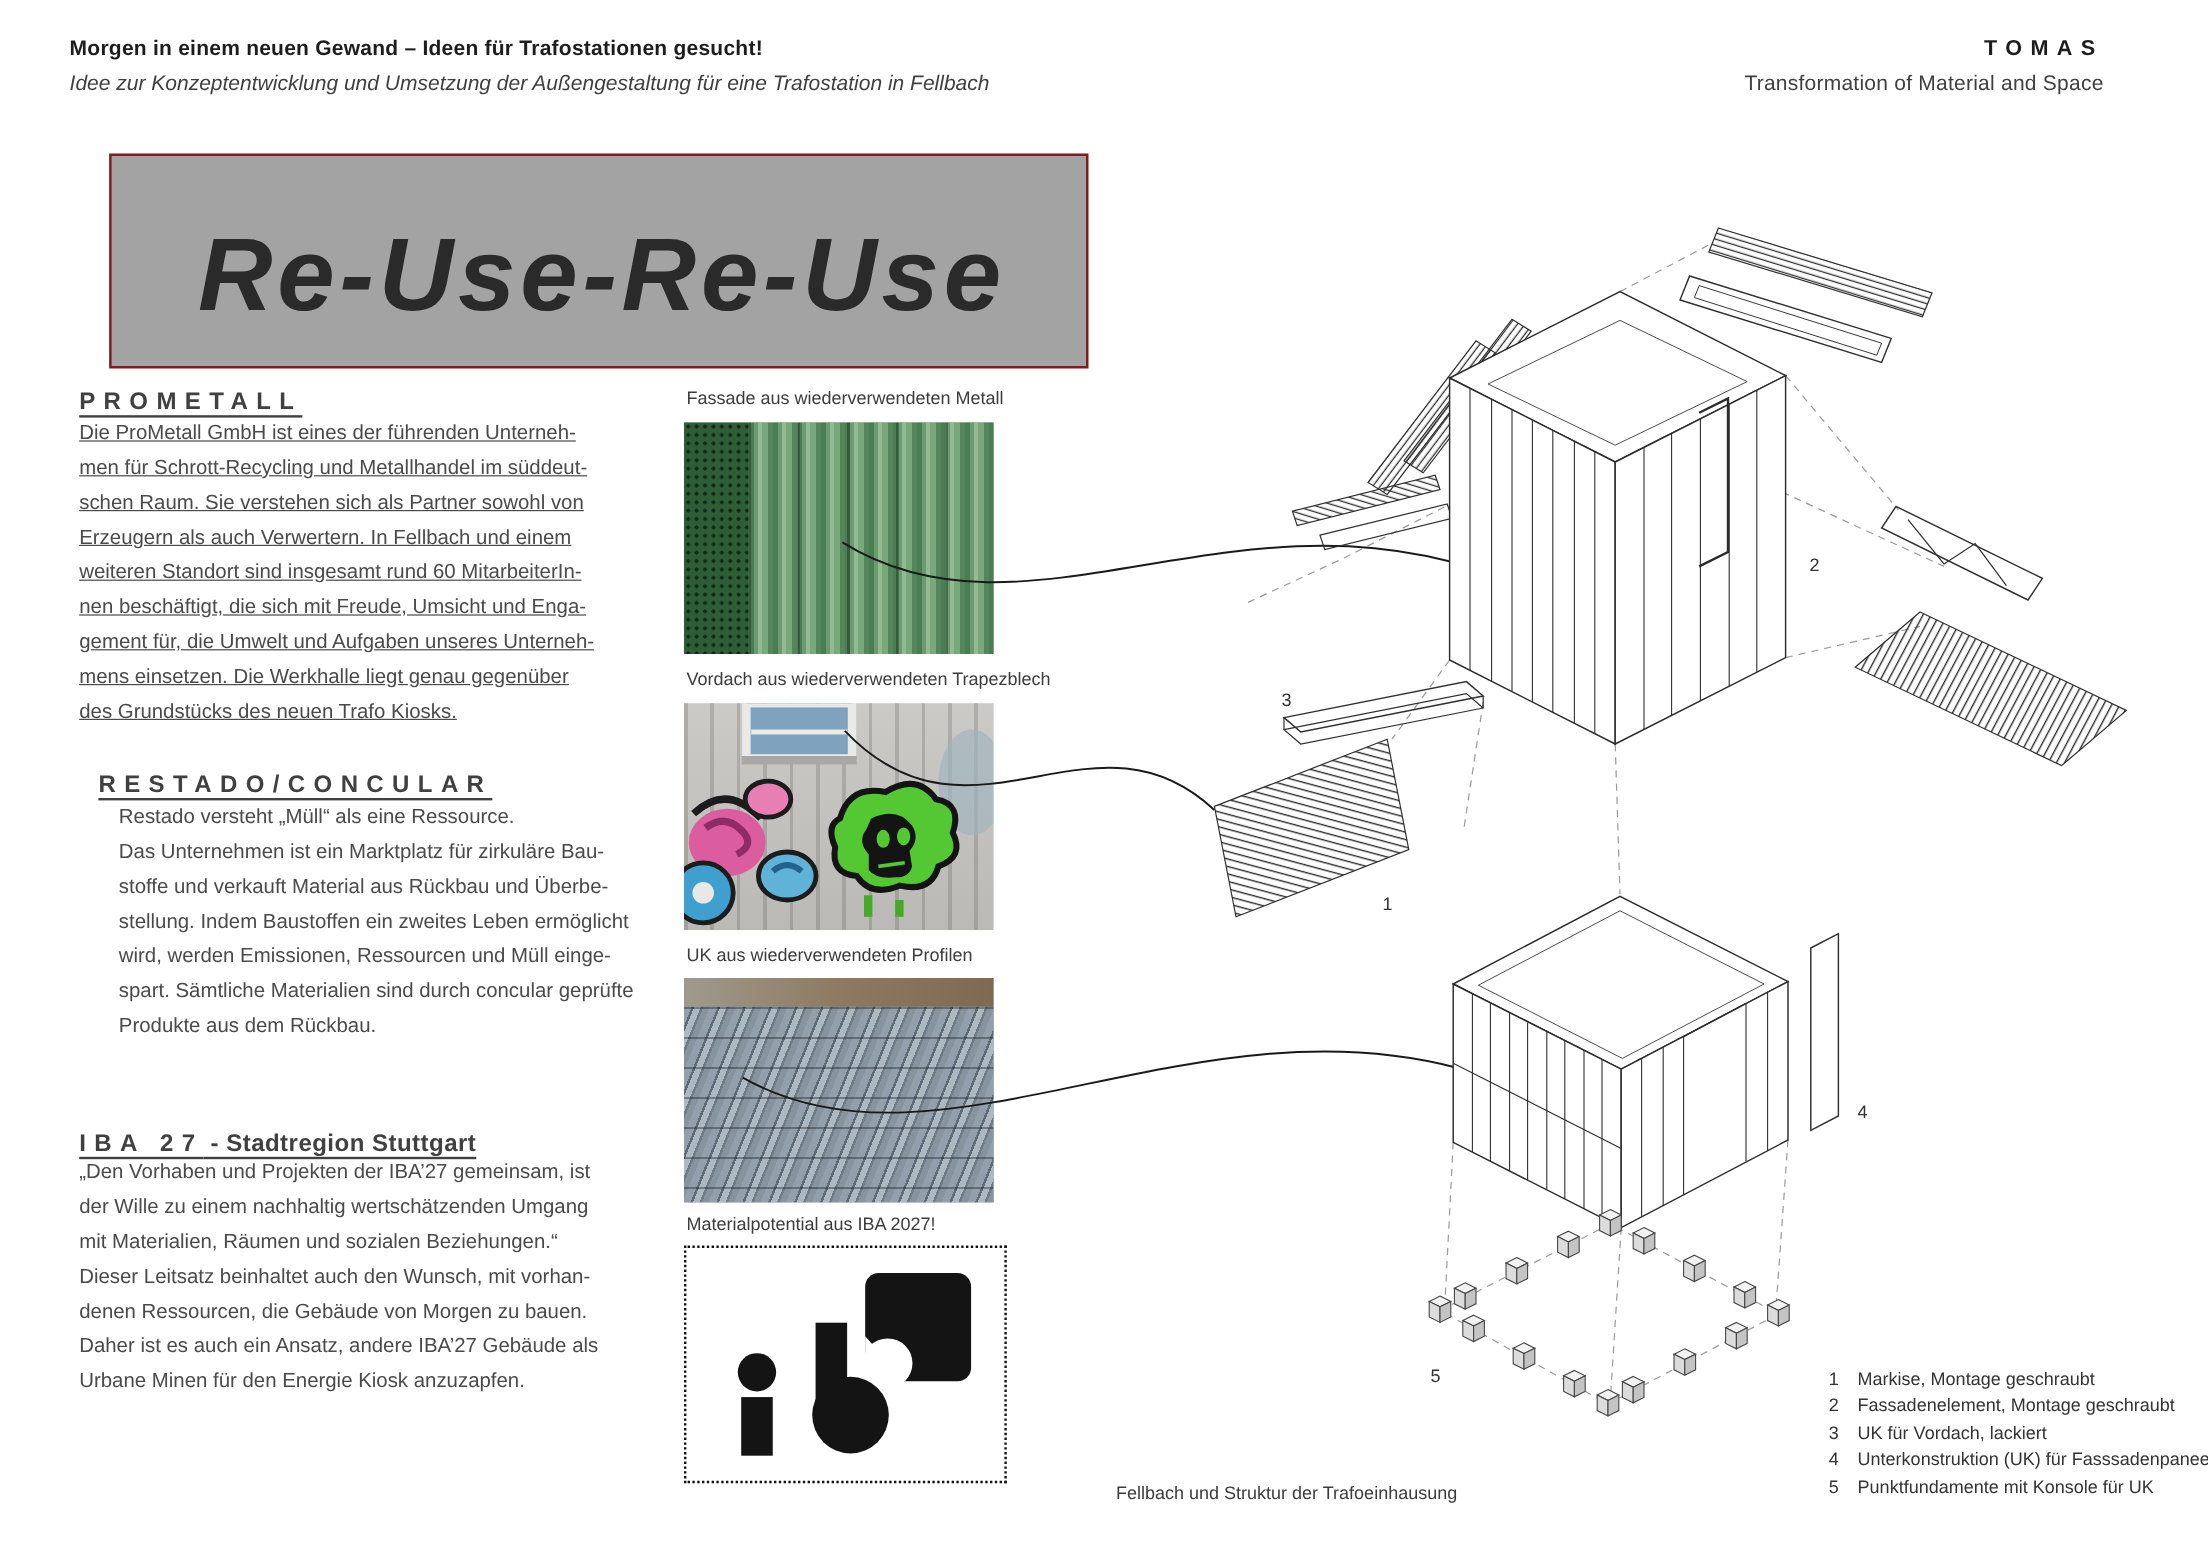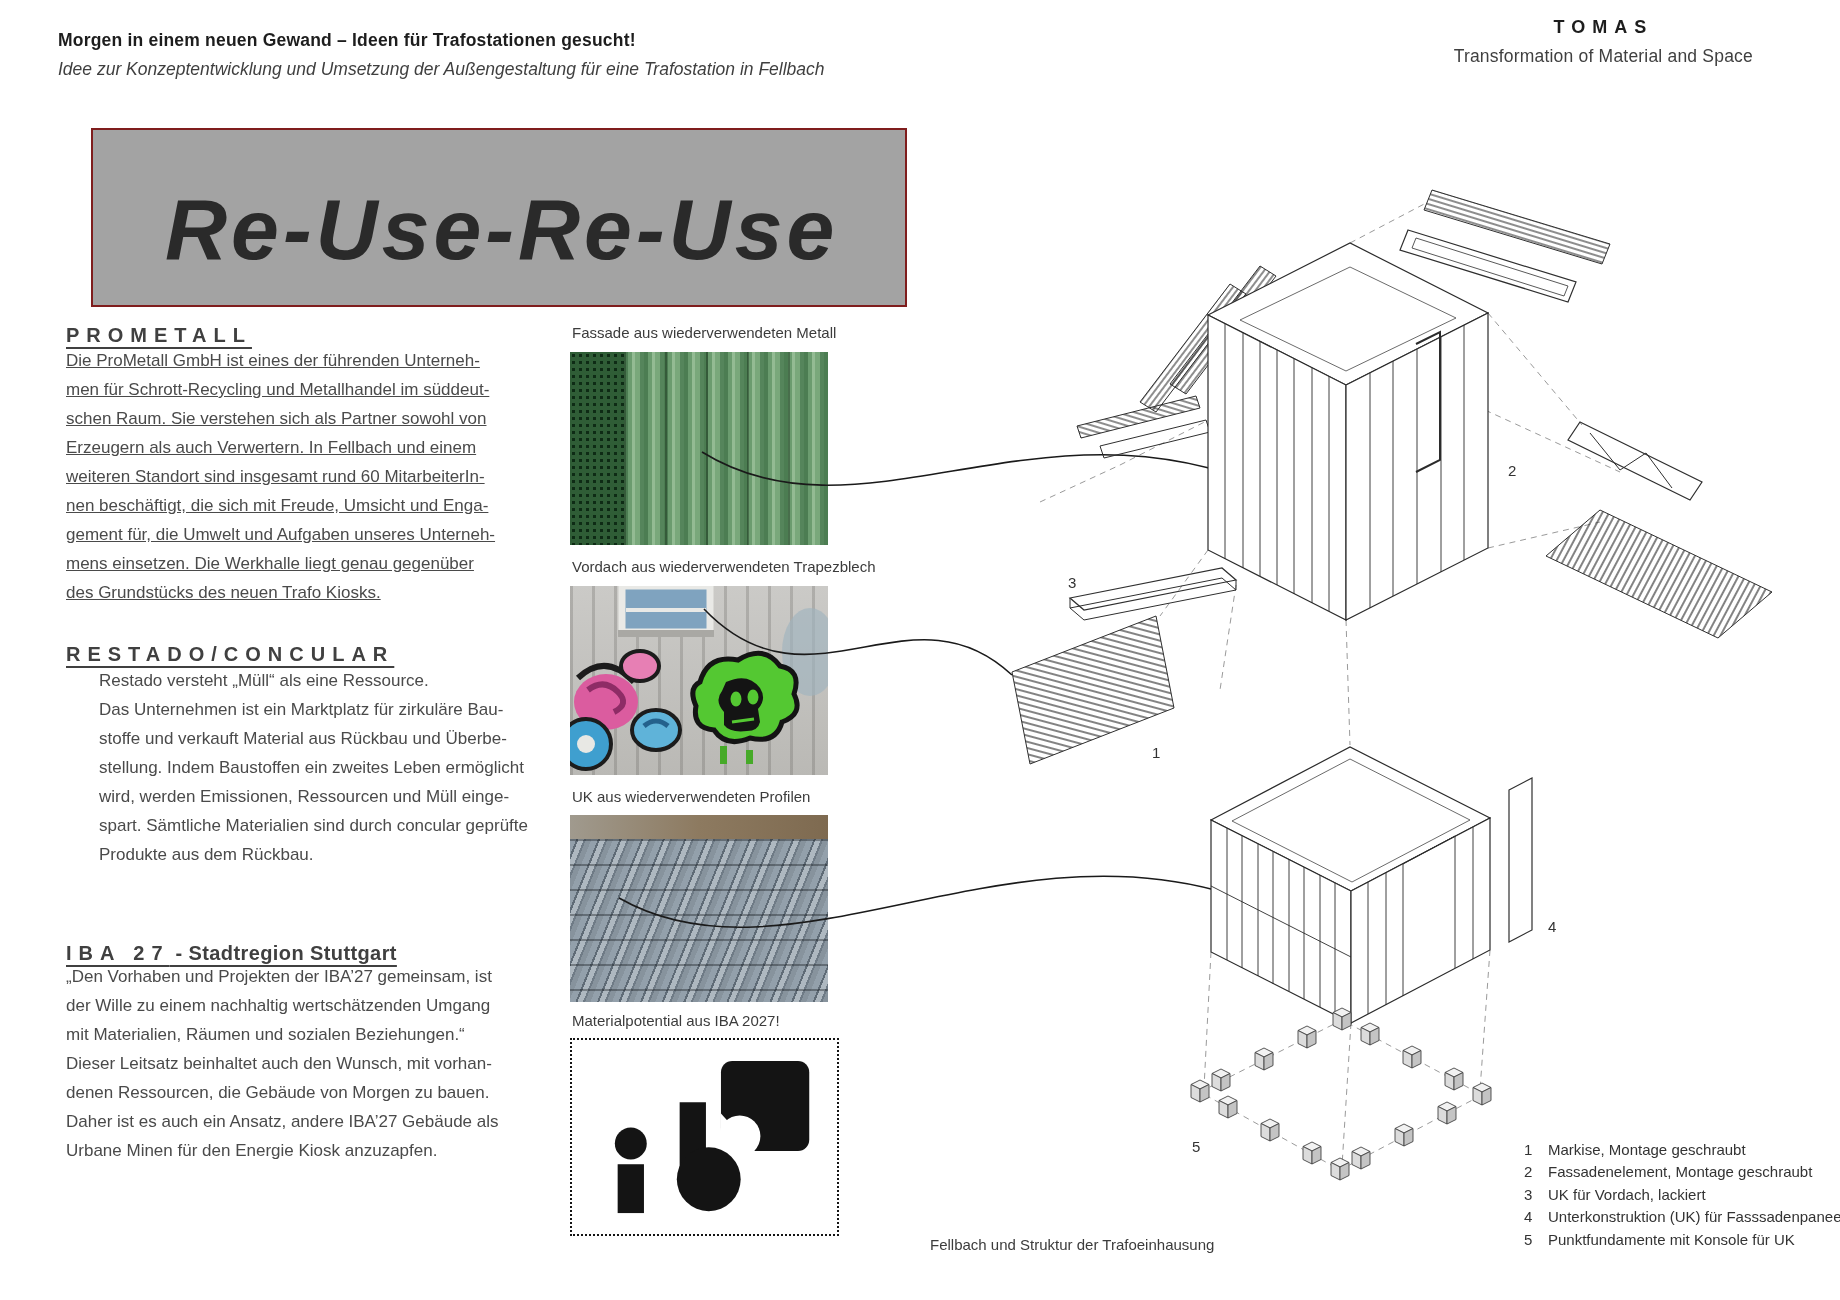--- a/index.html
+++ b/index.html
@@ -7,21 +7,21 @@
     width:1840px;height:1300px;position:relative;background:#ffffff;
     font-family:"Liberation Sans","DejaVu Sans",sans-serif;color:#2b2b2b;
     overflow:hidden;
   }
   .abs{position:absolute;}
 
   
   .hdr-left{left:58px;top:30px;}
   .hdr-title{font-size:17.5px;font-weight:bold;color:#1d1d1d;letter-spacing:.2px;}
   .hdr-sub{font-size:17.5px;color:#3f3f3f;margin-top:8px;font-style:italic;}
-  .hdr-right{right:87px;top:17px;text-align:center;}
+  .hdr-right{right:87px;top:30px;text-align:right;}
   .brand{font-size:18px;font-weight:bold;letter-spacing:7px;color:#1d1d1d;}
   .brand-sub{font-size:17.5px;color:#3f3f3f;margin-top:8px;letter-spacing:.2px;}
 
   
   .title-box{left:63px;top:128px;width:812px;height:175px;border:2px solid #7f1d1d;background:#a3a3a3;margin-left:28px;}
   .big-title{position:absolute;left:72px;bottom:26px;font-size:86px;font-weight:bold;font-style:italic;
     letter-spacing:4px;color:#2a2a2a;white-space:nowrap;}
 
   
   .section{left:66px;width:520px;}
@@ -91,21 +91,21 @@
 <div class="abs section sec-body" style="top:346px;text-decoration:underline;">Die ProMetall GmbH ist eines der führenden Unterneh-
 men für Schrott-Recycling und Metallhandel im süddeut-
 schen Raum. Sie verstehen sich als Partner sowohl von
 Erzeugern als auch Verwertern. In Fellbach und einem
 weiteren Standort sind insgesamt rund 60 MitarbeiterIn-
 nen beschäftigt, die sich mit Freude, Umsicht und Enga-
 gement für, die Umwelt und Aufgaben unseres Unterneh-
 mens einsetzen. Die Werkhalle liegt genau gegenüber
 des Grundstücks des neuen Trafo Kiosks.</div>
 
-<div class="abs section" style="top:643px;">
+<div class="abs section" style="top:643px;margin-left:16px;">
   <div class="sec-heading"><span class="ls">RESTADO/CONCULAR</span><span></span></div>
 </div>
 <div class="abs section sec-body" style="top:666px;margin-left:33px;">Restado versteht „Müll“ als eine Ressource.
 Das Unternehmen ist ein Marktplatz für zirkuläre Bau-
 stoffe und verkauft Material aus Rückbau und Überbe-
 stellung. Indem Baustoffen ein zweites Leben ermöglicht
 wird, werden Emissionen, Ressourcen und Müll einge-
 spart. Sämtliche Materialien sind durch concular geprüfte
 Produkte aus dem Rückbau.</div>
 

